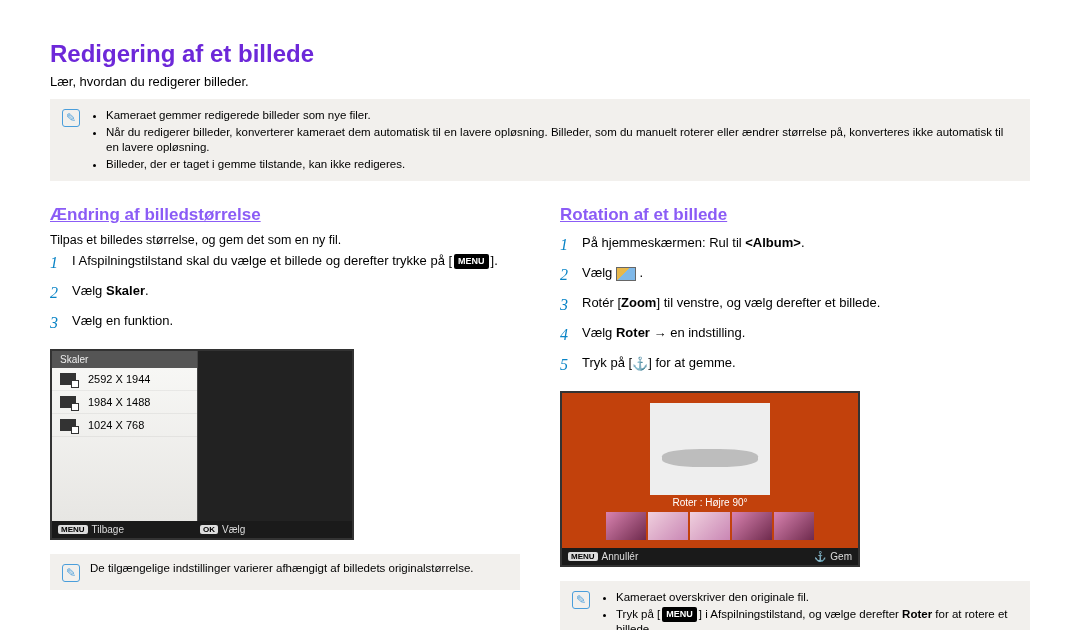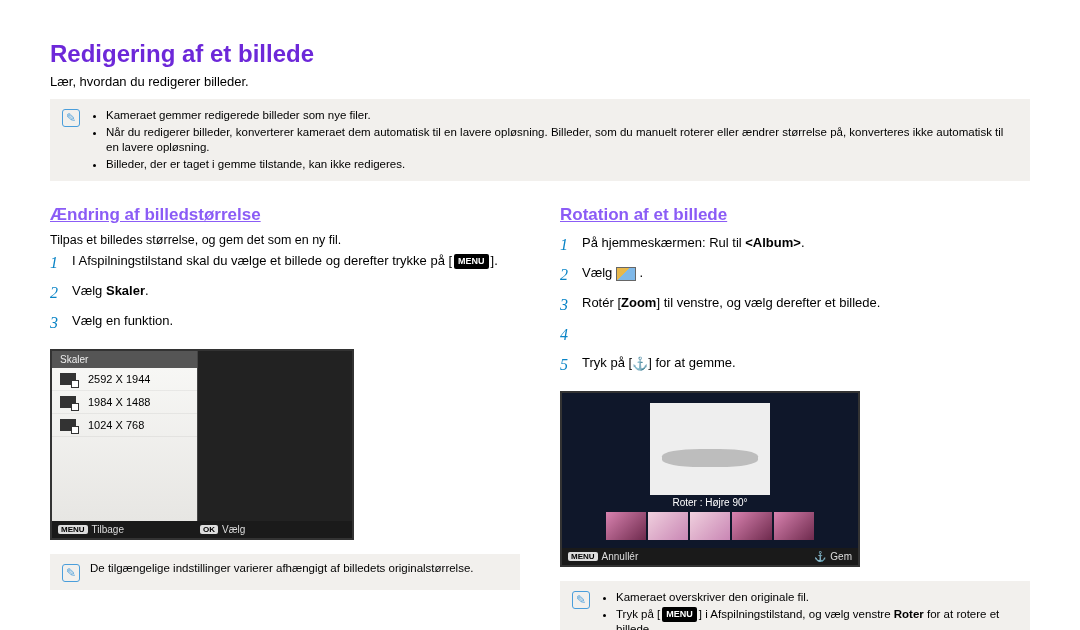--- a/index.html
+++ b/index.html
@@ -171,21 +171,21 @@
 
   
   .lcd2 {
     display: inline-block;
     border: 2px solid #333;
     margin-top: 8px;
     margin-bottom: 14px;
     width: 300px;
   }
   .lcd2-body {
-    background: #0f172a;
+    background: #c2410c;
     height: 155px;
     position: relative;
     display:flex;
     flex-direction:column;
     align-items:center;
   }
   .lcd2-photo {
     width: 120px; height: 92px;
     background: #eee;
     margin-top: 10px;
@@ -318,20 +318,23 @@
       </span>
     </div>
     <div class="step">
       <span class="step-num">3</span>
       <span class="step-text">
         <span>Rotér [</span><b>Zoom</b><span>] til venstre, og vælg derefter et billede.</span>
       </span>
     </div>
     <div class="step">
       <span class="step-num">4</span>
+      <span class="step-text">
+        <span>Vælg </span><b>Roter</b><span> → en indstilling.</span>
+      </span>
     </div>
     <div class="step">
       <span class="step-num">5</span>
       <span class="step-text">
         <span>Tryk på [</span><span class="anchor-icon">⚓</span><span>] for at gemme.</span>
       </span>
     </div>
 
     <div class="lcd2">
       <div class="lcd2-body">
@@ -356,19 +359,19 @@
           </span>
       </div>
     </div>
 
     <div class="note-box small">
       <div class="note-icon">✎</div>
       <div class="note-content">
         <ul>
           <li>Kameraet overskriver den originale fil.</li>
           <li>
-            <span>Tryk på [</span><span class="btn-label">MENU</span><span>] i Afspilningstilstand, og vælg venstre </span><b>Roter</b><span> for at rotere et billede.</span>
+            <span>Tryk på [</span><span class="btn-label">MENU</span><span>] i Afspilningstilstand, og vælge derefter </span><b>Roter</b><span> for at rotere et billede.</span>
           </li>
         </ul>
       </div>
     </div>
   </div>
 </div>
 
 </body></html>

